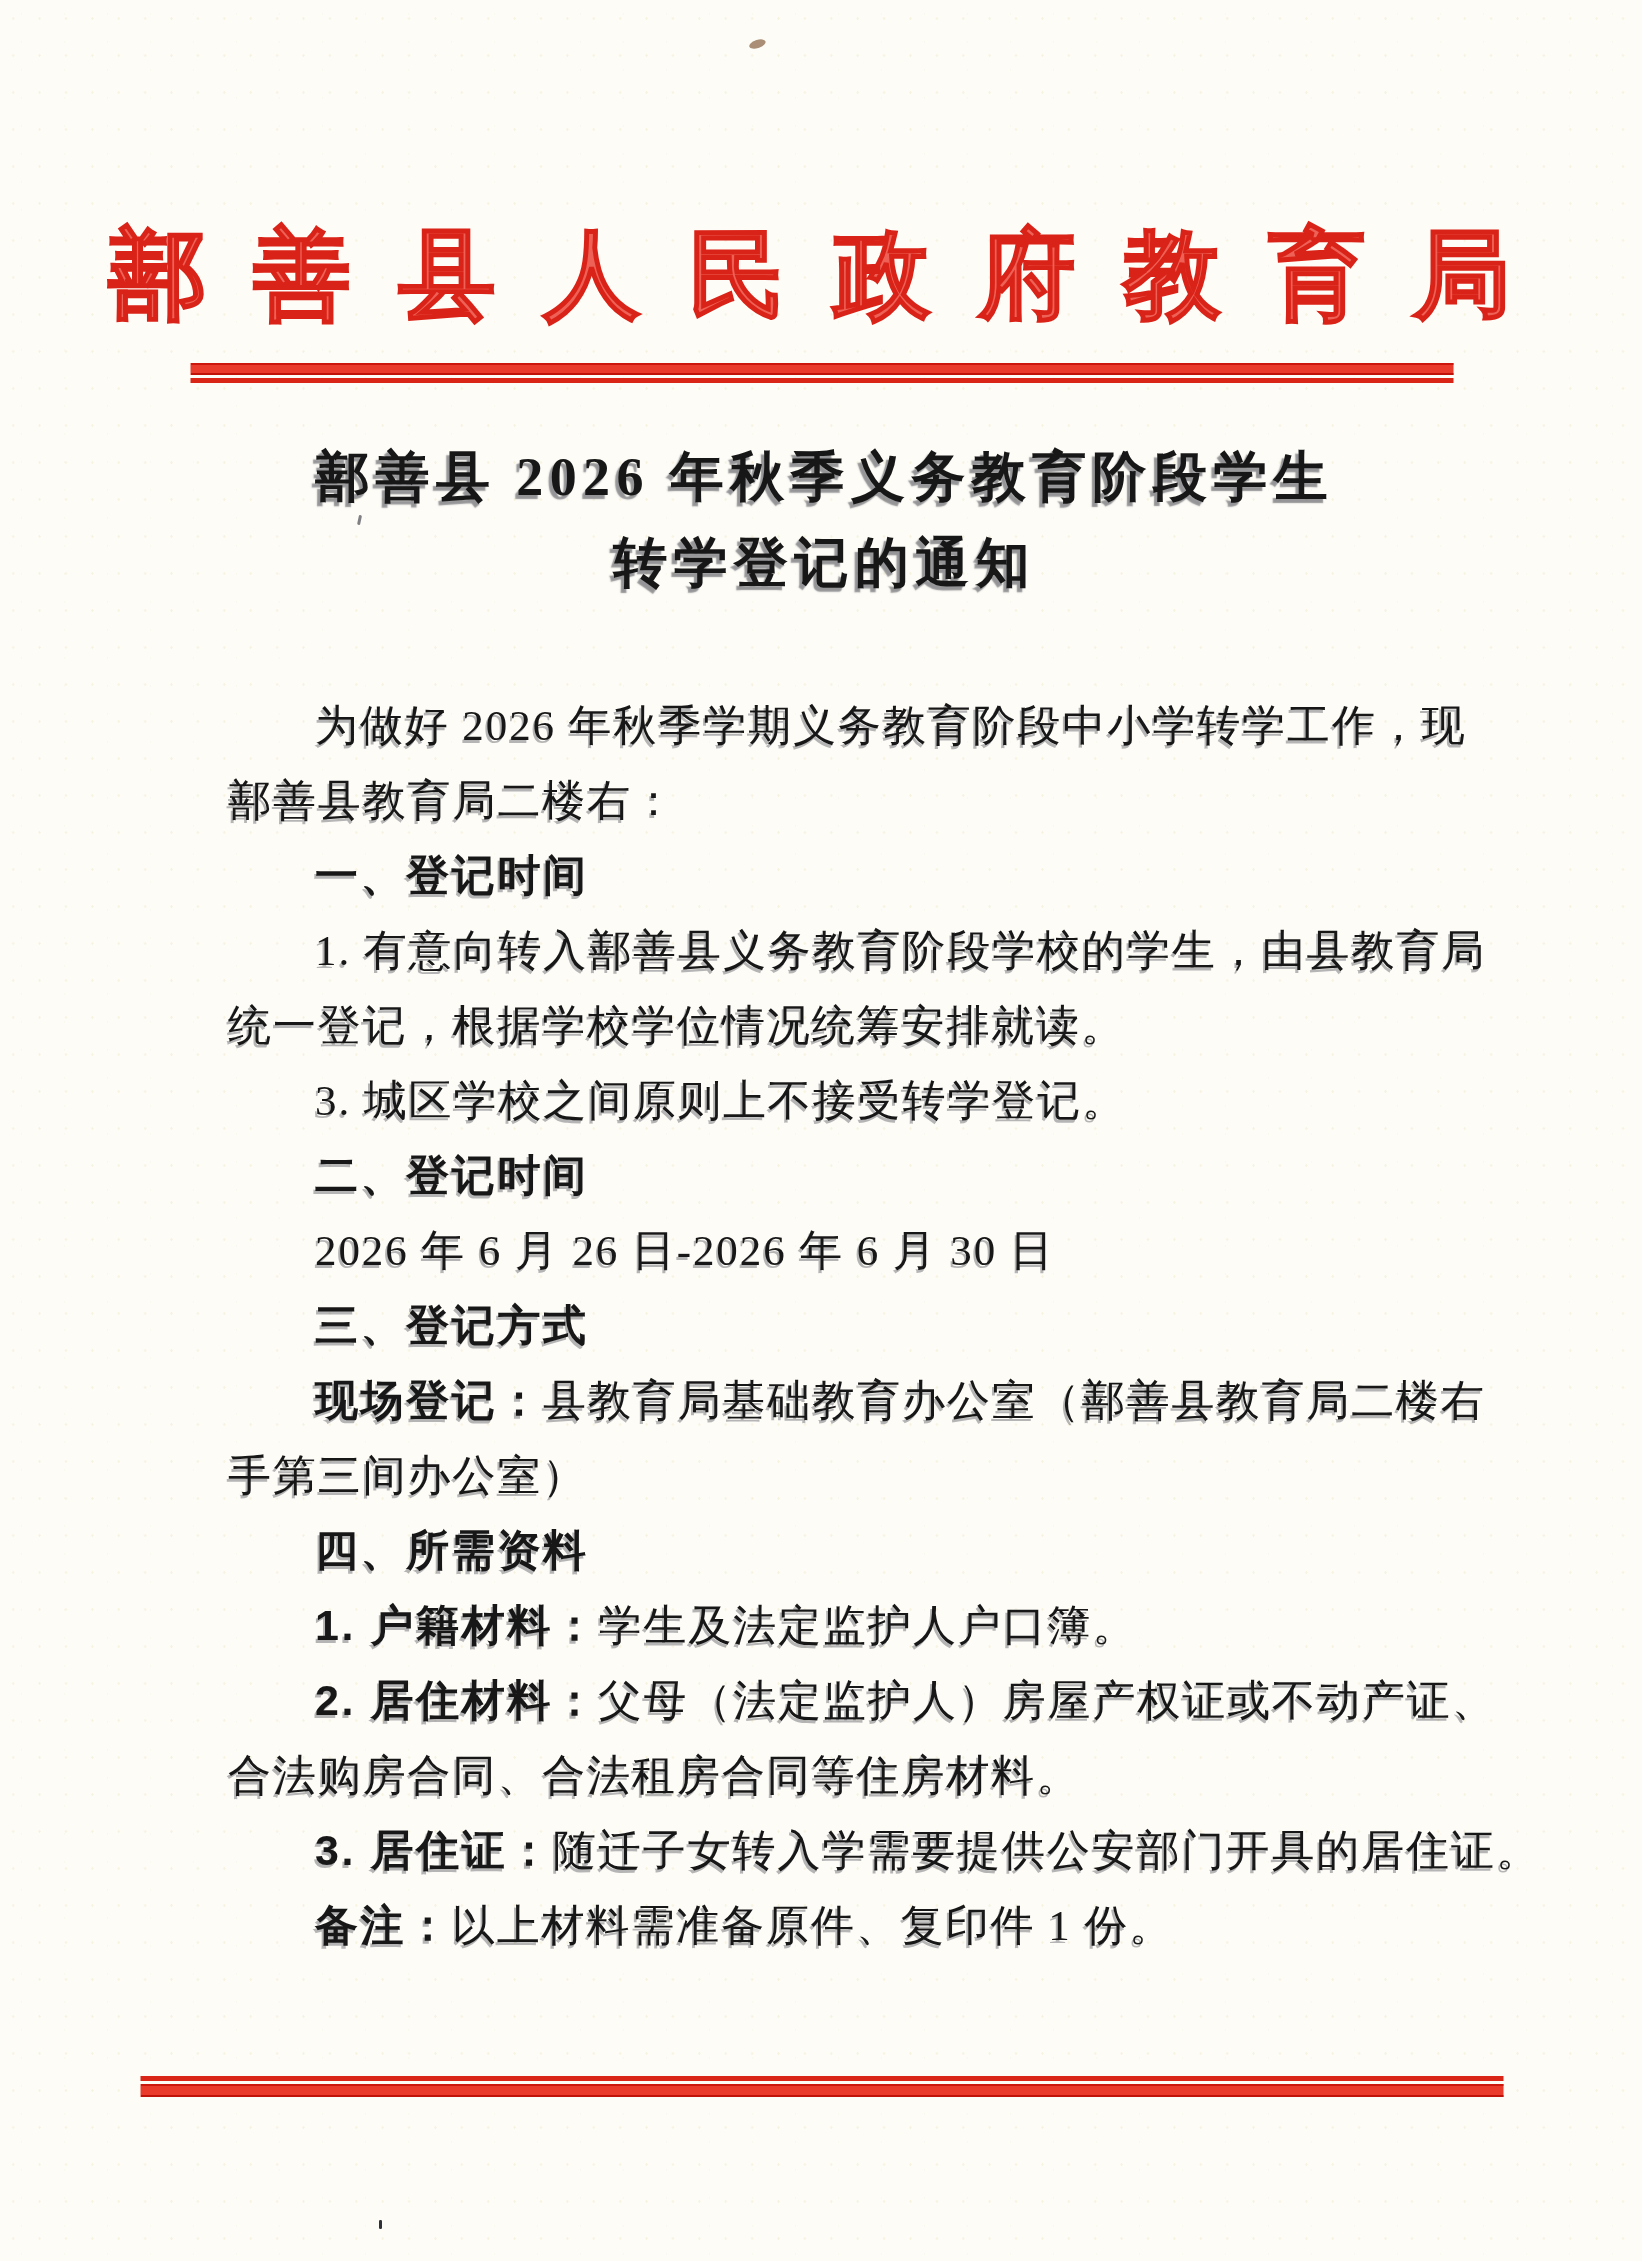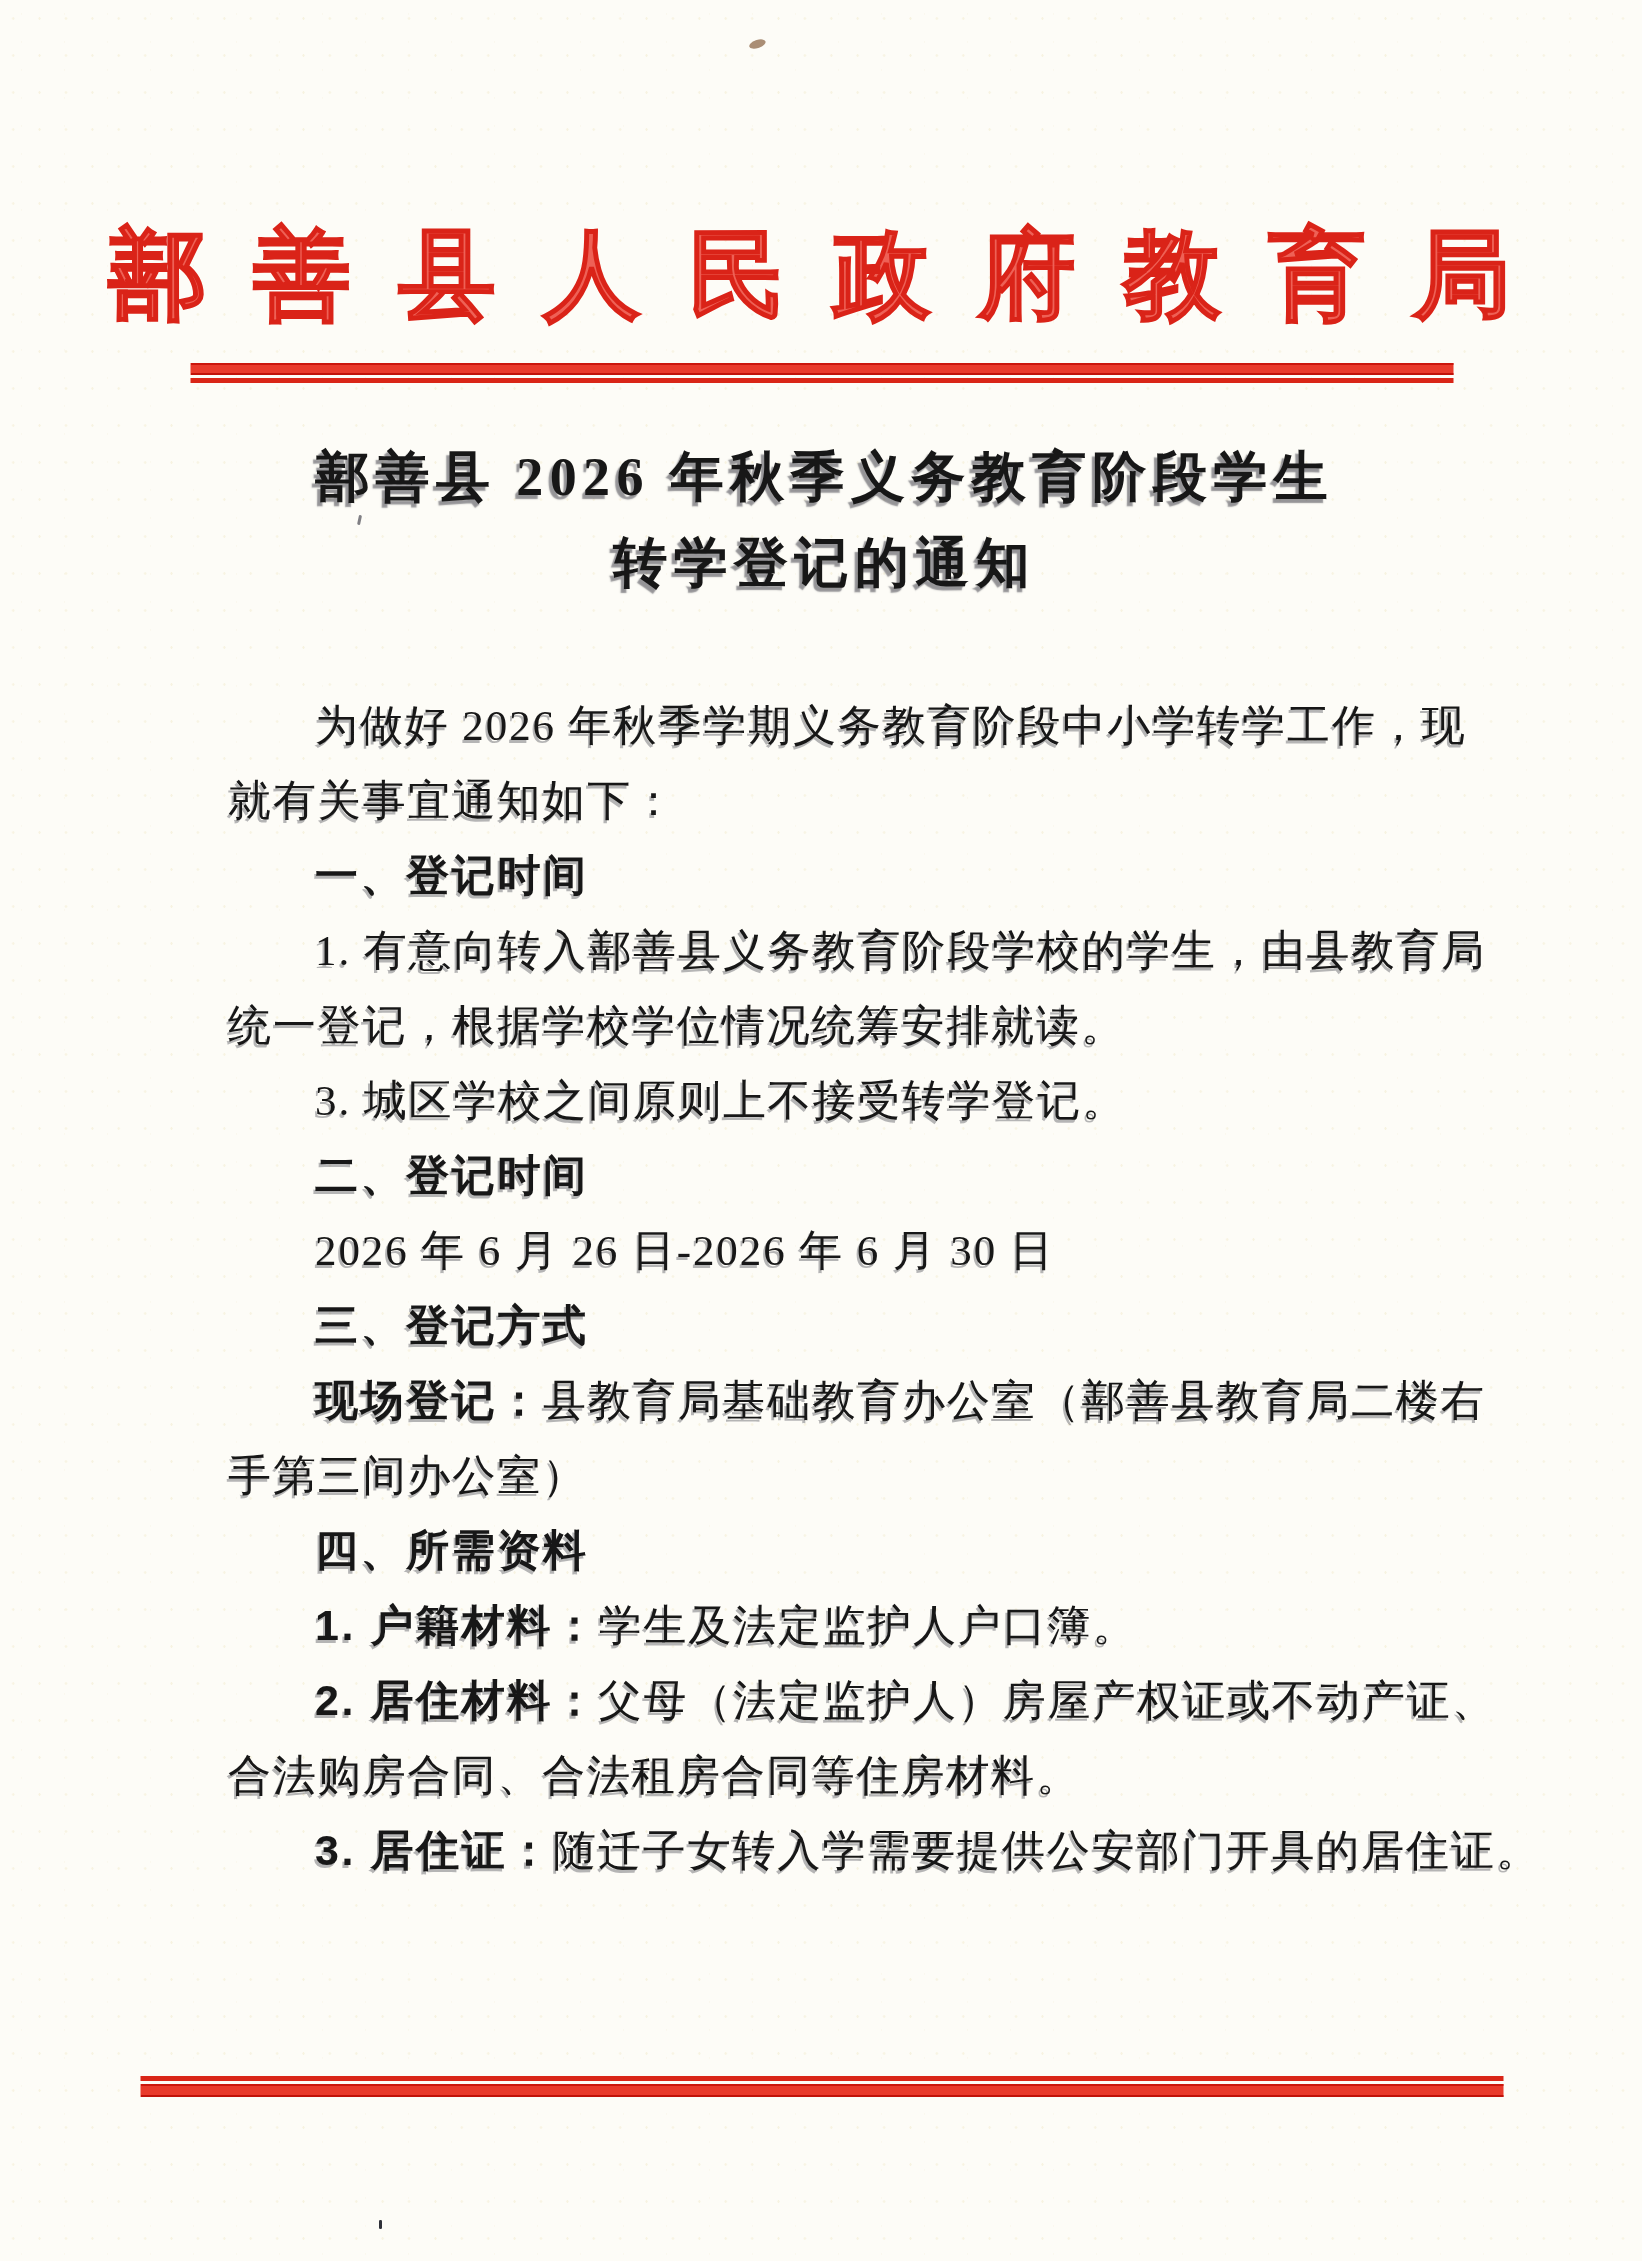--- a/index.html
+++ b/index.html
@@ -121,35 +121,36 @@
     <div class="thin"></div>
   </div>
 
   <div class="doc-title">
     <div>鄯善县 2026 年秋季义务教育阶段学生</div>
     <div>转学登记的通知</div>
   </div>
 
   <div class="body-text">
       <div class="line indent"><span class="seg">为做好 2026 年秋季学期义务教育阶段中小学转学工作，现</span></div>
-      <div class="line"><span class="seg">就有关事宜通知如下：</span></div>
+      <div class="line"><span class="seg">鄯善县教育局二楼右：</span></div>
       <div class="line indent heading"><span class="seg b">一、登记时间</span></div>
       <div class="line indent"><span class="seg">1. 有意向转入鄯善县义务教育阶段学校的学生，由县教育局</span></div>
       <div class="line"><span class="seg">统一登记，根据学校学位情况统筹安排就读。</span></div>
       <div class="line indent"><span class="seg">3. 城区学校之间原则上不接受转学登记。</span></div>
       <div class="line indent heading"><span class="seg b">二、登记时间</span></div>
       <div class="line indent"><span class="seg">2026 年 6 月 26 日-2026 年 6 月 30 日</span></div>
       <div class="line indent heading"><span class="seg b">三、登记方式</span></div>
       <div class="line indent"><span class="seg b">现场登记：</span><span class="seg">县教育局基础教育办公室（鄯善县教育局二楼右</span></div>
       <div class="line"><span class="seg">手第三间办公室）</span></div>
       <div class="line indent heading"><span class="seg b">四、所需资料</span></div>
       <div class="line indent"><span class="seg b">1. 户籍材料：</span><span class="seg">学生及法定监护人户口簿。</span></div>
       <div class="line indent"><span class="seg b">2. 居住材料：</span><span class="seg">父母（法定监护人）房屋产权证或不动产证、</span></div>
       <div class="line"><span class="seg">合法购房合同、合法租房合同等住房材料。</span></div>
       <div class="line indent"><span class="seg b">3. 居住证：</span><span class="seg">随迁子女转入学需要提供公安部门开具的居住证。</span></div>
+      <div class="line indent"><span class="seg b">备注：</span><span class="seg">以上材料需准备原件、复印件 1 份。</span></div>
     </div>
 
   <div class="rule rule-bottom">
     <div class="thin"></div>
     <div class="bar"></div>
   </div>
 
 </div>
 
 

